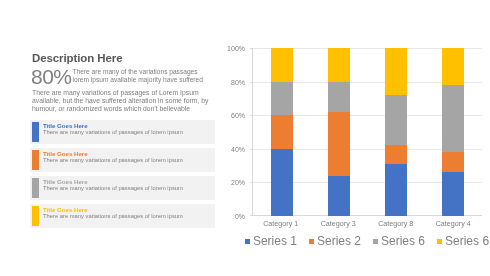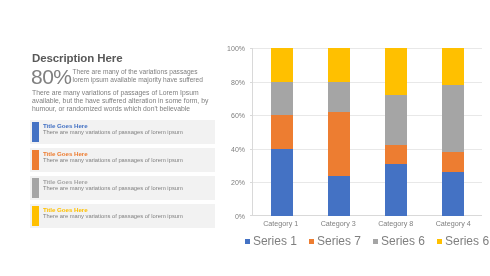--- a/index.html
+++ b/index.html
@@ -320,21 +320,21 @@
       <div class="x-tick">Category 8</div>
       <div class="x-tick">Category 4</div>
     </div>
   <div id="chart-legend">
       <div class="legend-item">
         <span class="legend-swatch" style="background: rgb(68, 114, 196);"></span>
         <span class="legend-label">Series 1</span>
       </div>
       <div class="legend-item">
         <span class="legend-swatch" style="background: rgb(237, 125, 49);"></span>
-        <span class="legend-label">Series 7</span>
+        <span class="legend-label">Series 2</span>
       </div>
       <div class="legend-item">
         <span class="legend-swatch" style="background: rgb(165, 165, 165);"></span>
         <span class="legend-label">Series 6</span>
       </div>
       <div class="legend-item">
         <span class="legend-swatch" style="background: rgb(255, 192, 0);"></span>
         <span class="legend-label">Series 6</span>
       </div>
     </div>

